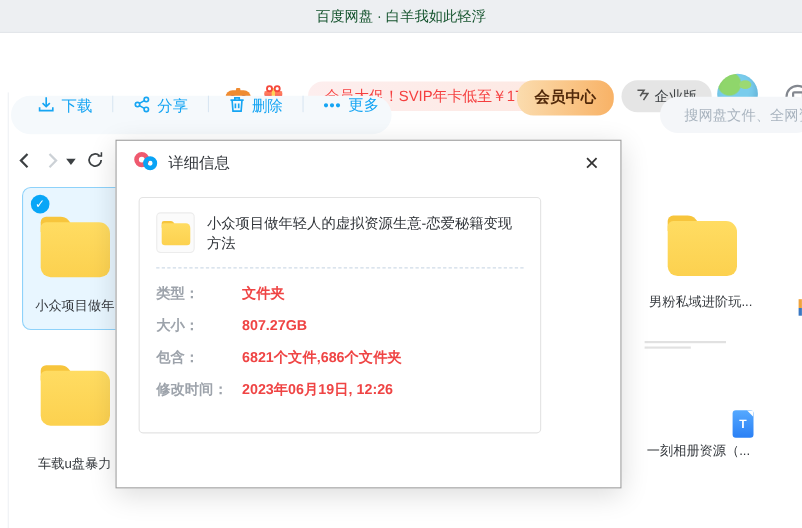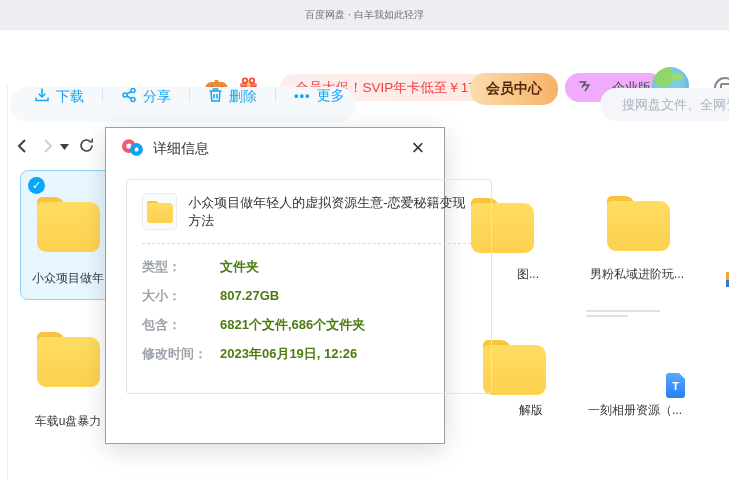--- a/index.html
+++ b/index.html
@@ -3,34 +3,34 @@
 <meta charset="utf-8">
 <style>
   html,body{margin:0;padding:0;background:#fff;}
   *{box-sizing:border-box;}
   .stage{position:relative;width:729px;height:480px;overflow:hidden;
          font-family:"Liberation Sans","DejaVu Sans",sans-serif;background:#fff;}
 
   
   .titlebar{position:absolute;left:0;top:0;width:729px;height:30px;background:#edeff2;
             border-bottom:1px solid #e3e6ea;display:flex;align-items:center;justify-content:center;}
-  .titlebar-text{font-size:10px;color:#737373;}
+  .titlebar-text{font-size:13px;color:#14532d;}
 
   
   .header{position:absolute;left:0;top:30px;width:729px;height:52px;background:#fff;}
   .gamepad{position:absolute;left:205px;top:49px;}
   .gift{position:absolute;left:239px;top:47px;}
   .promo-pill{position:absolute;left:280px;top:44px;height:27px;border-radius:14px;
               background:linear-gradient(90deg,#fdeeee,#fde9e3);display:flex;align-items:center;
               padding:0 15px;font-size:13.5px;color:#f53f3f;white-space:nowrap;cursor:pointer;}
   .vip-pill{position:absolute;left:470px;top:43px;height:29px;border-radius:15px;
             background:linear-gradient(90deg,#fbdcae,#f8b266);display:flex;align-items:center;
             padding:16px 16px;font-size:14px;font-weight:bold;color:#52290a;cursor:pointer;}
-  .ent-pill{position:absolute;left:565px;top:43px;height:29px;border-radius:15px;background:#f0abfc;
-            display:flex;align-items:center;gap:22px;padding:0 13px;font-size:13px;color:#3c4043;cursor:pointer;}
+  .ent-pill{position:absolute;left:565px;top:43px;height:29px;border-radius:15px;background:#e5e5e5;
+            display:flex;align-items:center;gap:5px;padding:0 13px;font-size:13px;color:#3c4043;cursor:pointer;}
   .avatar{position:absolute;left:652px;top:37px;width:37px;height:37px;border-radius:50%;
           background:radial-gradient(circle at 30% 25%,#8fd66b 0 26%,#79ccec 30% 100%);
           box-shadow:inset -2px -4px 6px rgba(0,60,120,.18);cursor:pointer;}
   .avatar::after{content:"";position:absolute;left:20px;top:6px;width:11px;height:8px;
           border-radius:50%;background:#9bd973;}
   .svip-badge{position:absolute;left:650px;top:62px;width:41px;height:13px;border-radius:4px;
           background:#3e2c1c;border:1px solid #241812;color:#f3cf8a;font-size:8px;font-weight:bold;
           font-style:italic;display:flex;align-items:center;justify-content:center;letter-spacing:.5px;}
   .headset{position:absolute;left:714px;top:47px;width:22px;height:22px;border-radius:50%;
           border:2px solid #83878f;display:flex;align-items:center;justify-content:center;}
@@ -75,37 +75,37 @@
         background:linear-gradient(180deg,#55a9ff,#2a80f5);color:#fff;font-size:11px;font-weight:bold;
         display:flex;align-items:center;justify-content:center;cursor:pointer;}
   .txt-icon::before{content:"";position:absolute;right:0;top:0;border-style:solid;
         border-width:0 6px 6px 0;border-color:transparent #fff transparent transparent;border-radius:0 3px 0 0;}
   .watermark{position:absolute;left:586px;top:310px;width:74px;height:12px;opacity:.55;}
   .watermark .wline{height:2px;background:#c9c9c9;margin-bottom:3px;}
   .edge-sliver{position:absolute;left:726px;top:272px;width:3px;height:15px;
         background:linear-gradient(#f0a33c 0 55%,#3a78c2 55% 100%);}
 
   
-  .modal{position:absolute;left:105px;top:127px;width:340px;height:317px;background:#fff;
+  .modal{position:absolute;left:105px;top:127px;width:460px;height:317px;background:#fff;
         border:1px solid #9e9e9e;box-shadow:0 6px 24px rgba(0,0,0,.14);z-index:10;}
   .modal-header{position:absolute;left:0;top:0;right:0;height:42px;display:flex;align-items:center;
         padding:0 15px;gap:9px;}
   .modal-title{font-size:14px;color:#2f3338;font-weight:500;}
   .modal-close{position:absolute;right:13px;top:7px;font-size:22px;color:#333;cursor:pointer;
         width:26px;height:26px;display:flex;align-items:center;justify-content:center;font-weight:300;}
   .info-box{position:absolute;left:20px;top:51px;width:366px;height:215px;border:1px solid #e3e3e3;
         border-radius:4px;padding:13px 15px 0;}
   .file-row{display:flex;align-items:center;gap:11px;}
   .file-icon-box{width:37px;height:37px;border:1px solid #ececec;border-radius:4px;background:#fbfbfb;
         display:flex;align-items:center;justify-content:center;}
   .file-name{font-size:13px;color:#2f3338;}
   .dash-sep{border-top:1px dashed #cfdbe8;margin:13px 0 8px;}
   .info-row{display:flex;height:29px;align-items:center;font-size:13px;font-weight:bold;}
   .info-label{width:78px;color:#9da3ab;}
-  .info-value{color:#4d7c0f;}
+  .info-value{color:#ef4444;}
 </style>
 </head>
 <body>
 
 <div class="stage">
 
   <div class="titlebar">
     <span class="titlebar-text">百度网盘 · 白羊我如此轻浮</span>
   </div>
 

